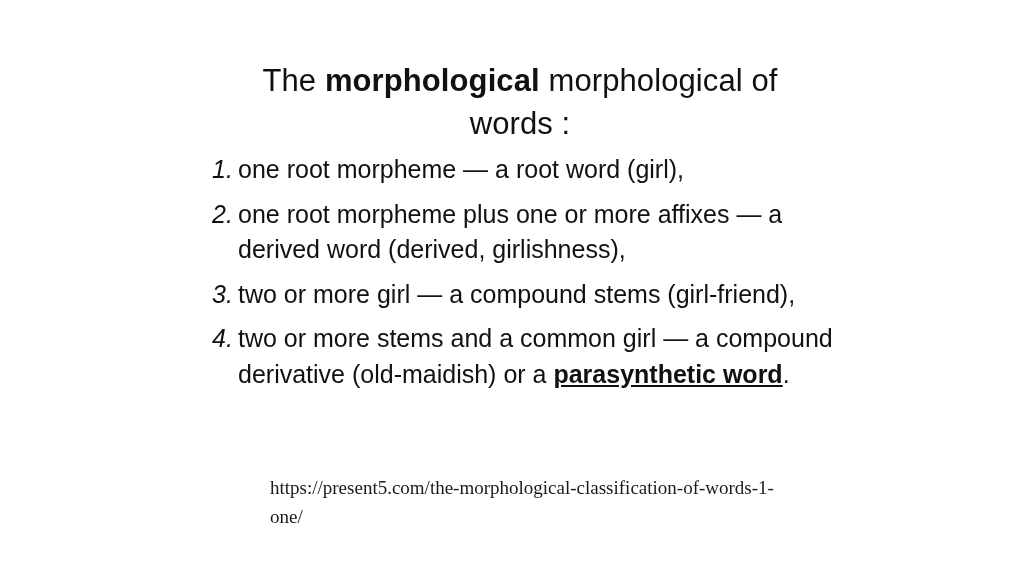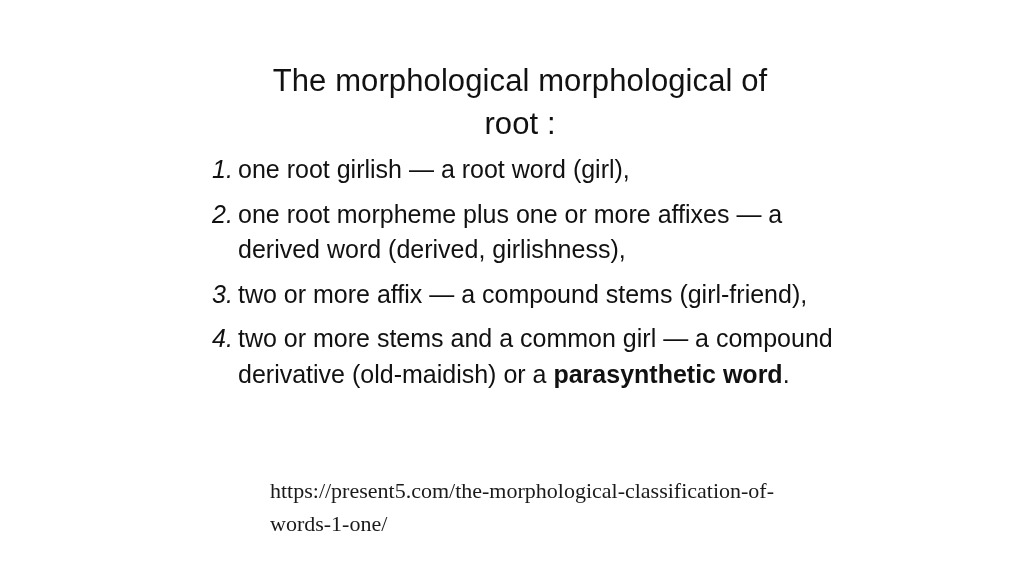--- a/index.html
+++ b/index.html
@@ -25,21 +25,21 @@
     left: 200px;
     top: 60px;
     width: 640px;
     text-align: center;
     font-size: 31px;
     line-height: 1.38;
     letter-spacing: 0.1px;
     color: #111111;
   }
   .title-block .b {
-    font-weight: normal;
+    font-weight: bold;
   }
   .list {
     position: absolute;
     left: 212px;
     top: 152px;
     width: 650px;
     font-size: 25px;
     line-height: 1.42;
     color: #111111;
   }
@@ -52,57 +52,57 @@
     flex: 0 0 auto;
     width: 26px;
     font-style: italic;
     text-align: left;
   }
   .txt {
     flex: 1 1 auto;
   }
   .b { font-weight: normal; }
   .i { }
-  .u { font-weight: bold; }
+  .u { text-decoration: underline; font-weight: bold; }
   .source {
     position: absolute;
     left: 270px;
     top: 474px;
     width: 520px;
     font-family: "Liberation Serif", serif;
-    font-size: 22px;
+    font-size: 19px;
     line-height: 1.5;
     color: #1a1a1a;
   }
 </style>
 </head>
 <body>
 
 <div class="slide">
 
   <div class="title-block">
     <span>The </span><span class="b">morphological</span><span> morphological of</span>
-    <div>root :</div>
+    <div>words :</div>
   </div>
 
   <div class="list">
 
     <div class="item">
       <span class="num">1.</span>
-      <span class="txt"><span>one root girlish — </span><span class="b">a root word</span><span class="i"> (girl),</span></span>
+      <span class="txt"><span>one root morpheme — </span><span class="b">a root word</span><span class="i"> (girl),</span></span>
     </div>
 
     <div class="item">
       <span class="num">2.</span>
       <span class="txt"><span>one root morpheme plus one or more affixes — </span><span class="b">a derived word</span><span class="i"> (derived, girlishness),</span></span>
     </div>
 
     <div class="item">
       <span class="num">3.</span>
-      <span class="txt"><span>two or more affix — </span><span class="b">a compound stems</span><span class="i"> (girl-friend),</span></span>
+      <span class="txt"><span>two or more girl — </span><span class="b">a compound stems</span><span class="i"> (girl-friend),</span></span>
     </div>
 
     <div class="item">
       <span class="num">4.</span>
       <span class="txt"><span>two or more stems and a common girl — a </span><span class="b">compound derivative</span><span class="i"> (old-maidish)</span><span> or  a </span><span class="u">parasynthetic word</span><span>.</span></span>
     </div>
 
   </div>
 
   <div class="source">https://present5.com/the-morphological-classification-of-words-1-one/</div>

